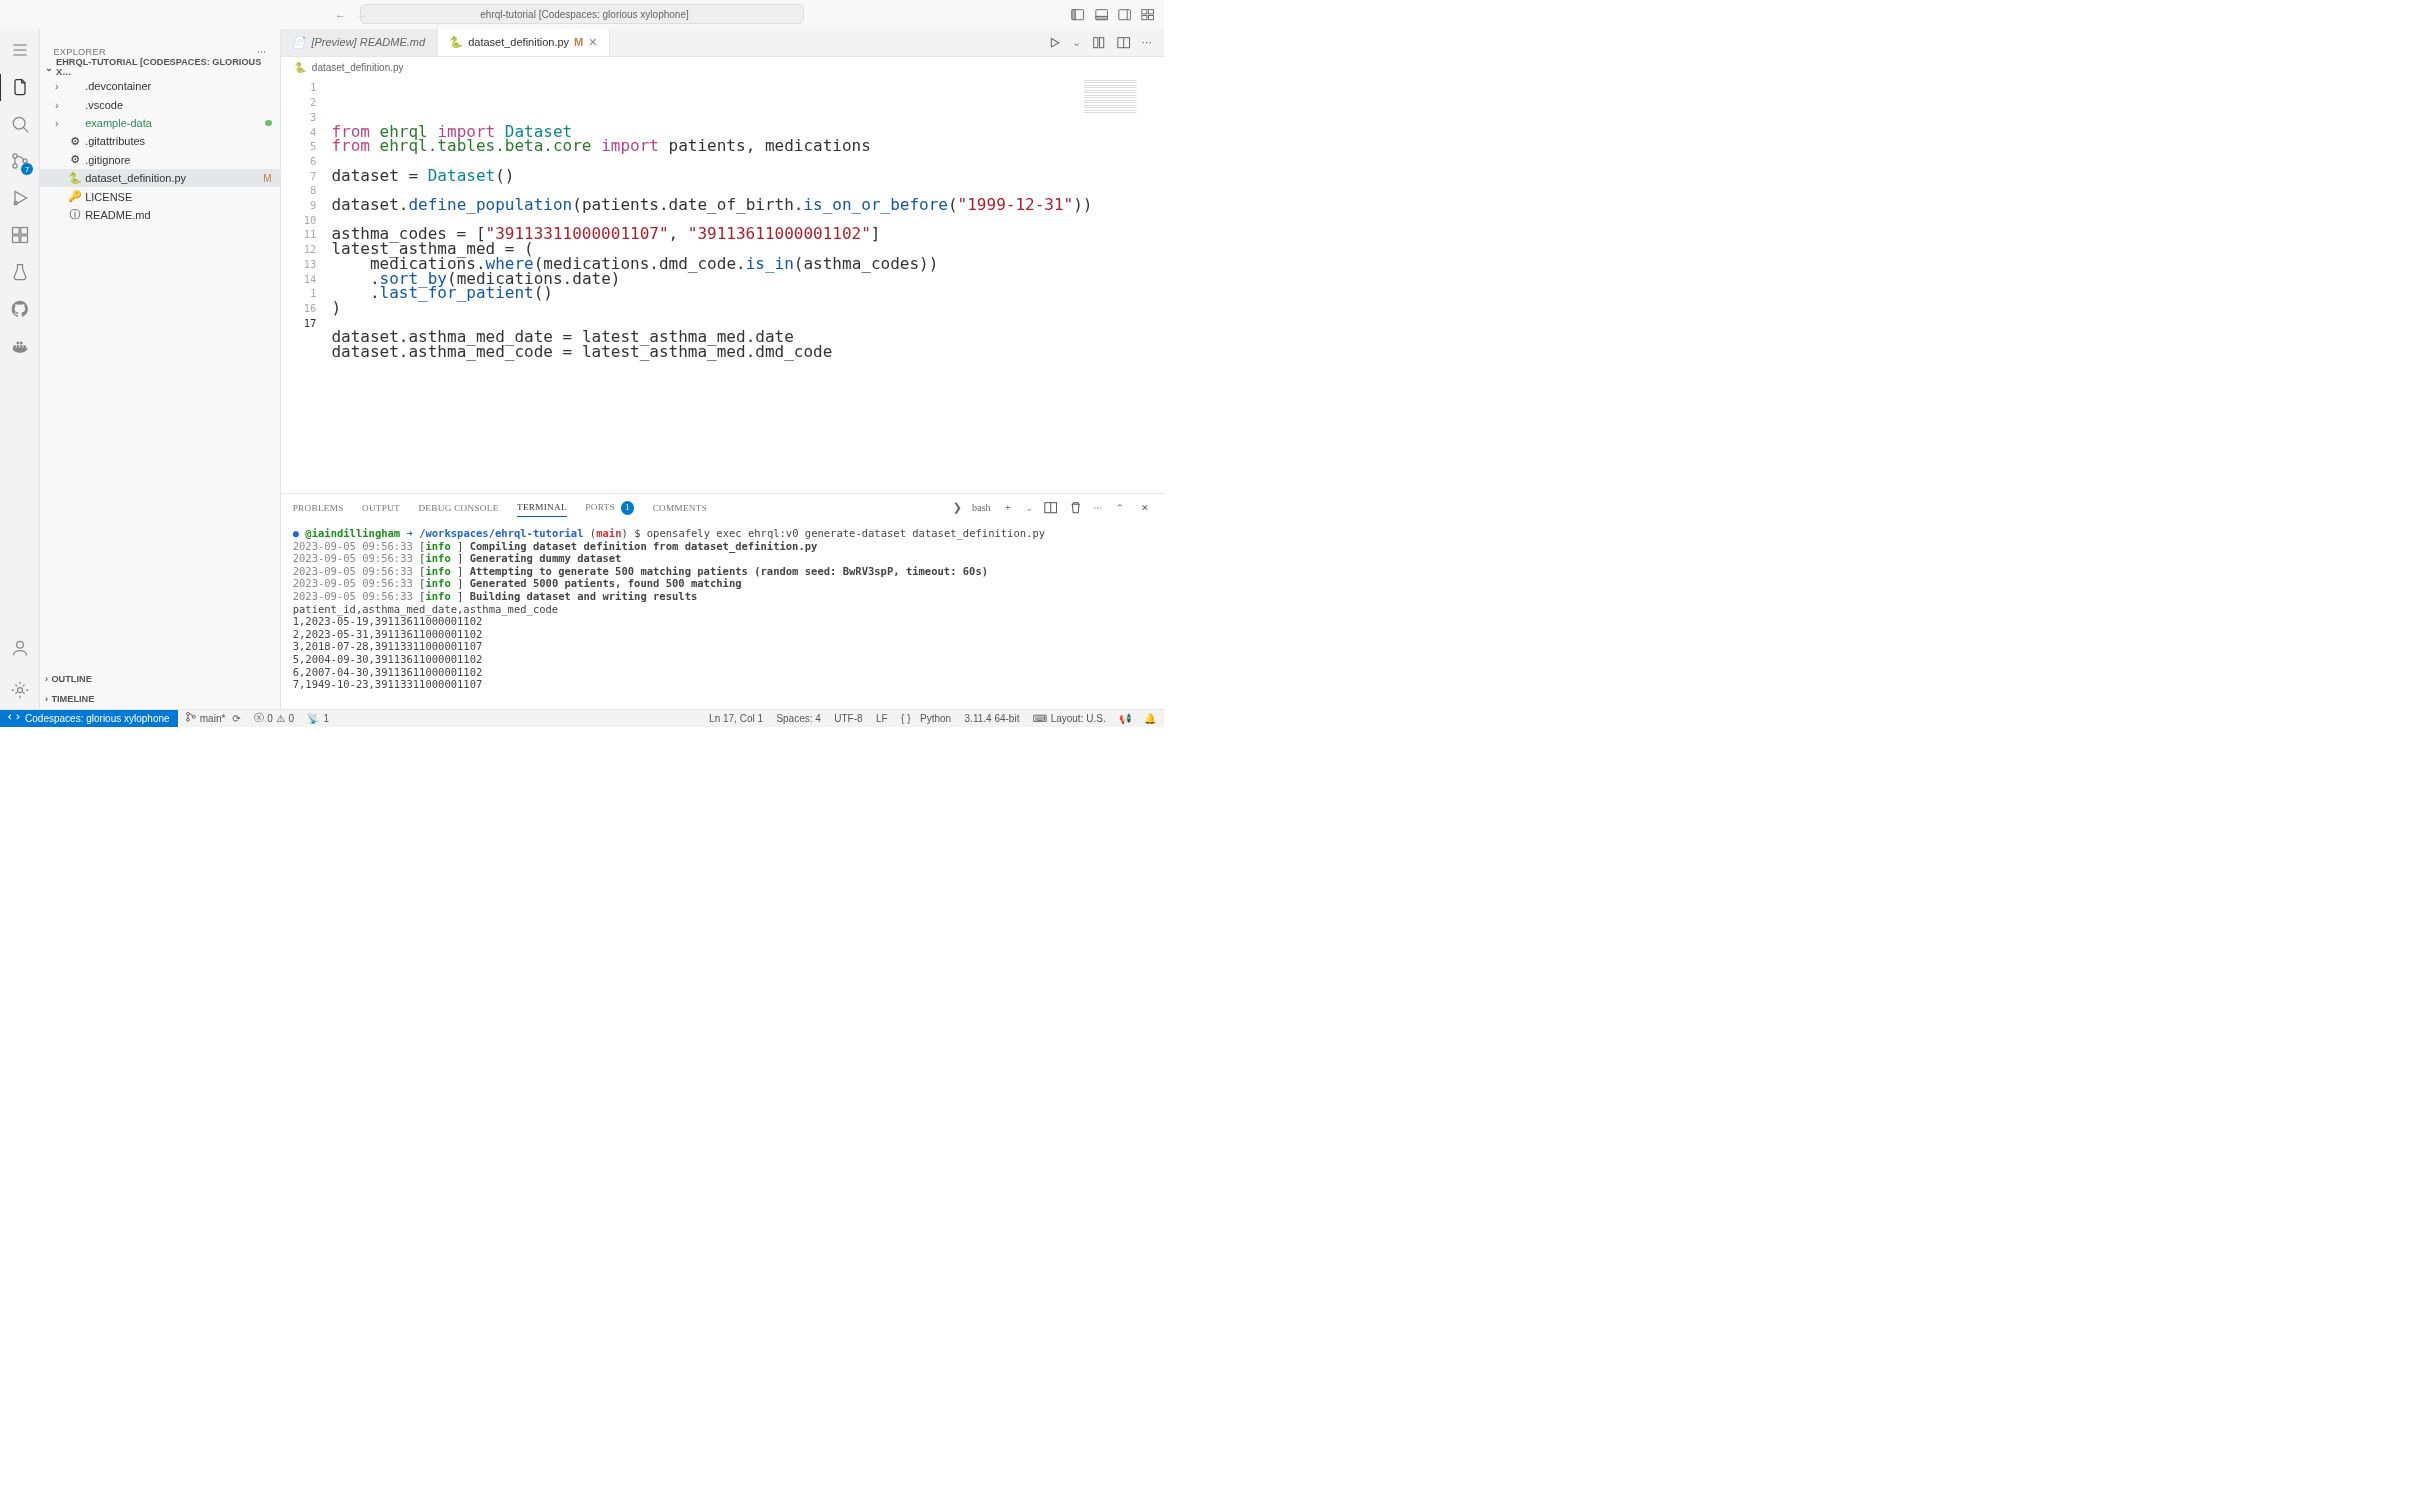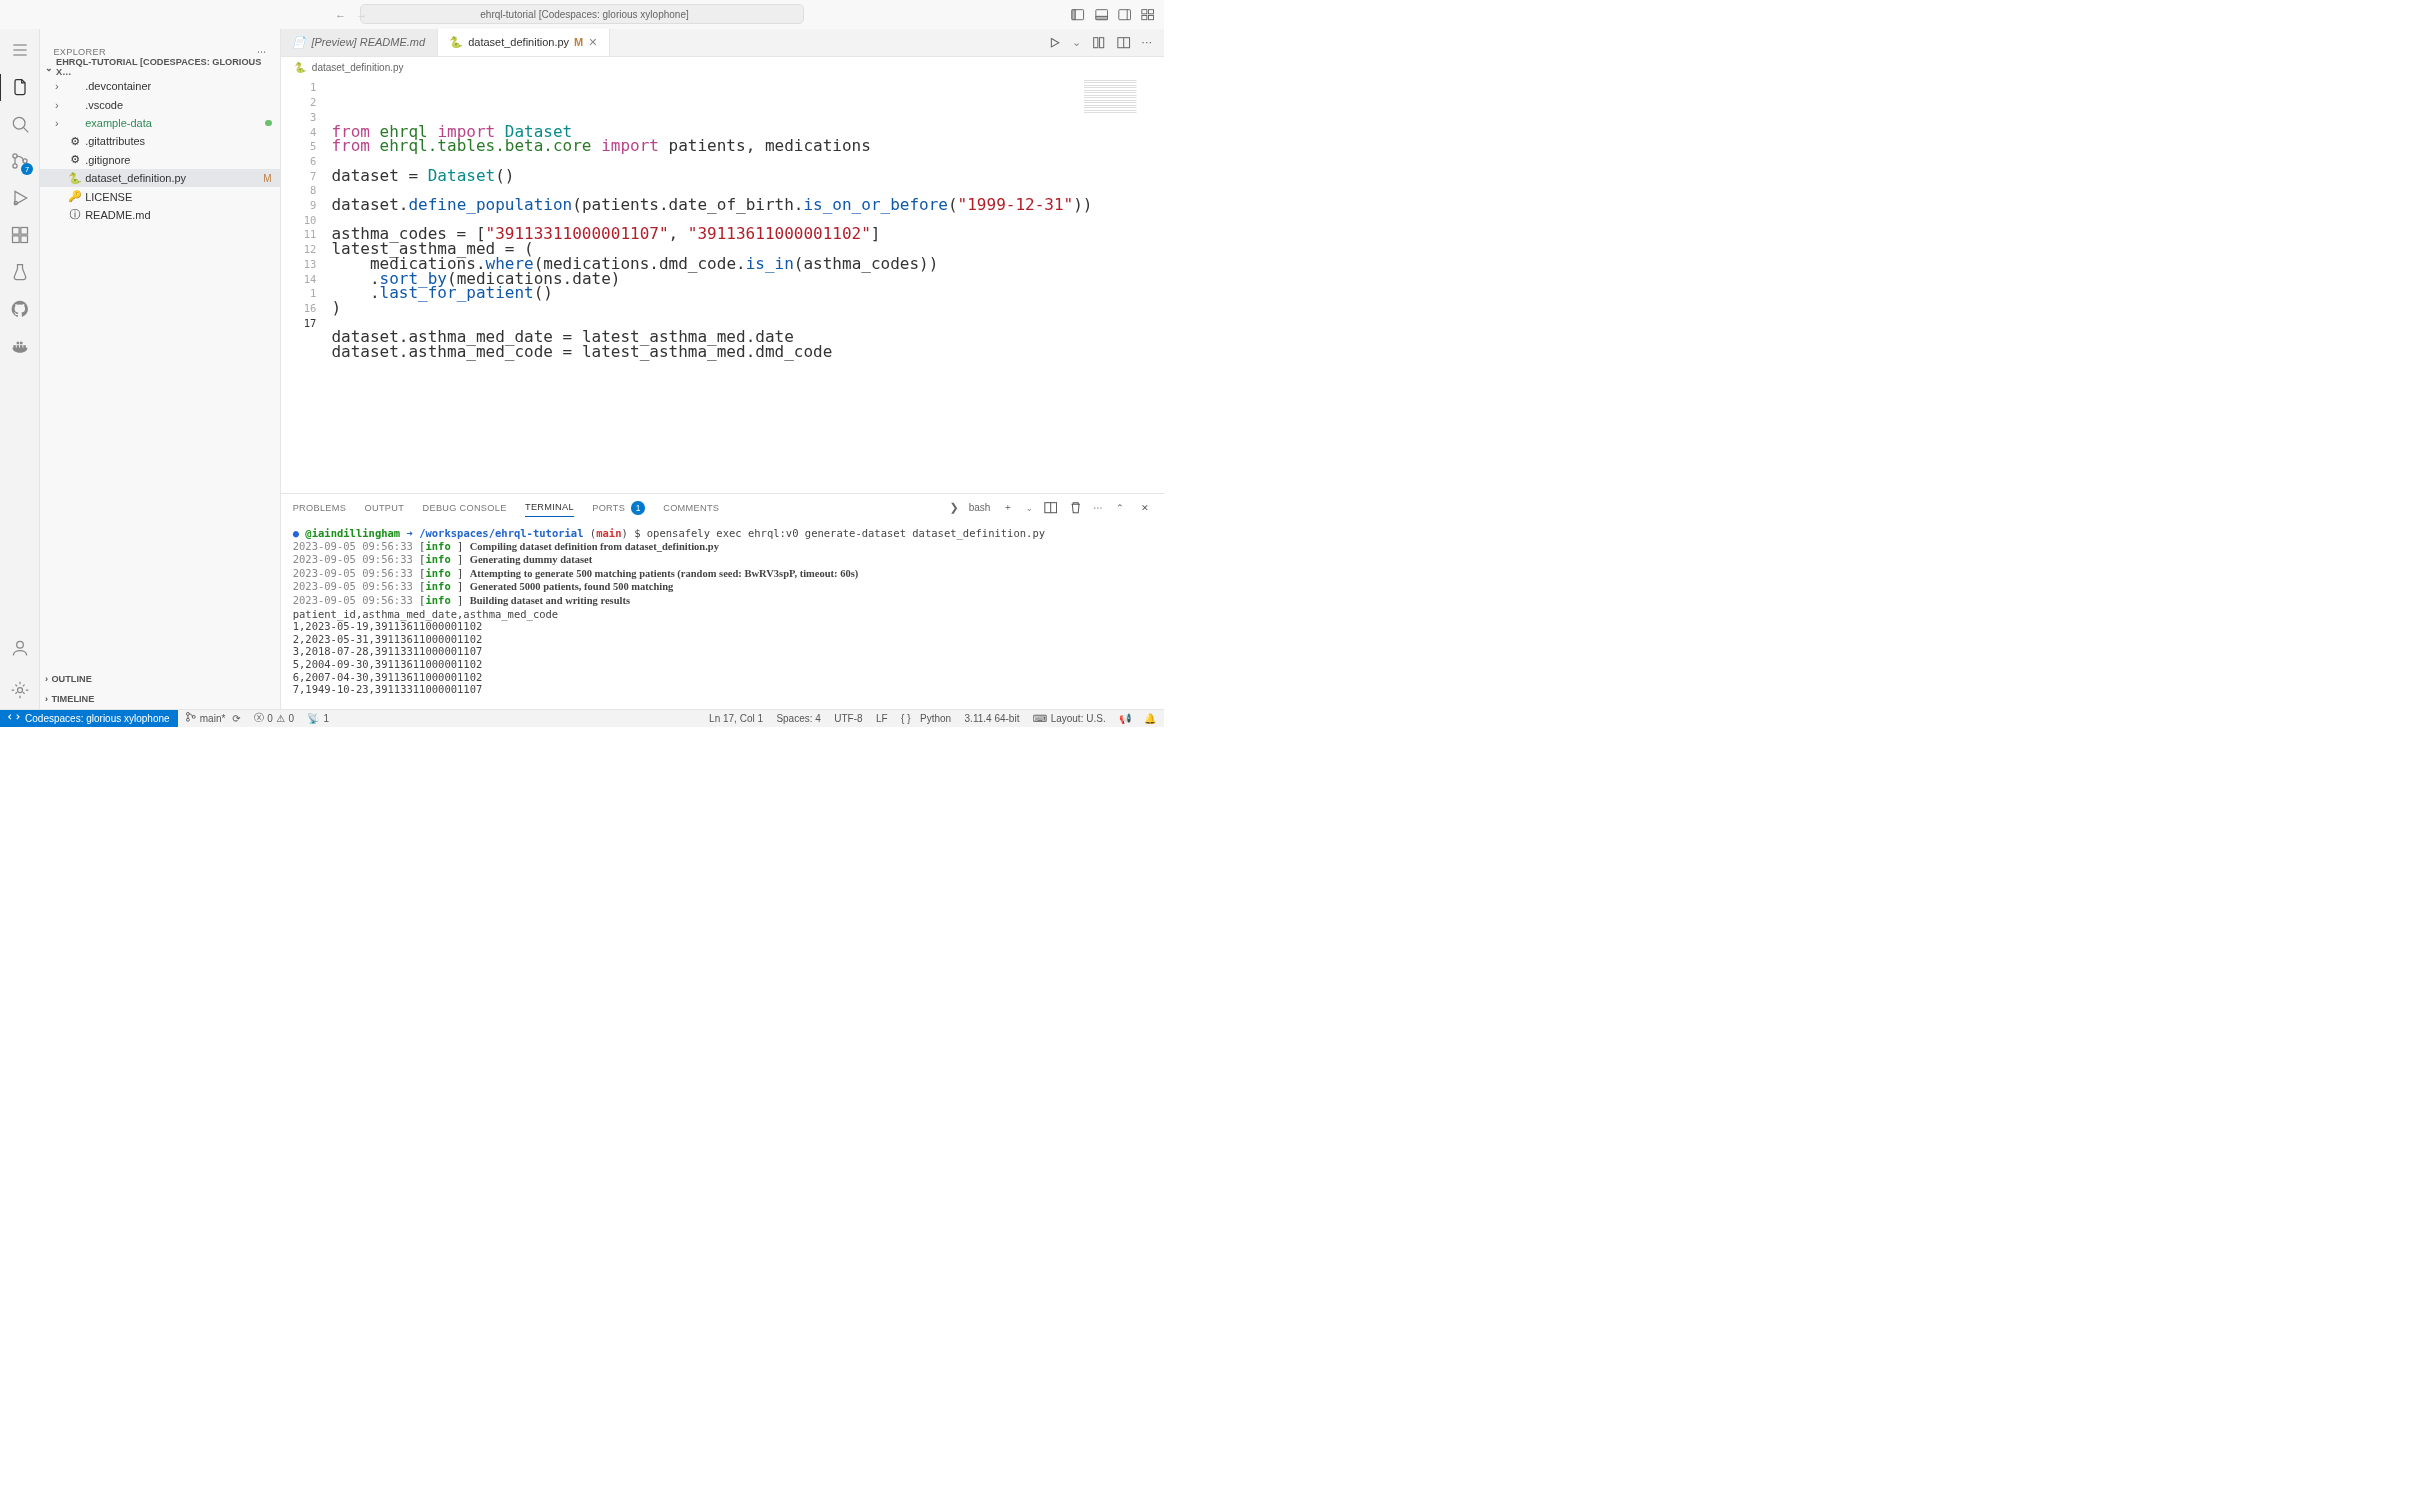--- a/index.html
+++ b/index.html
@@ -252,20 +252,21 @@
   background: #fff;
 }
 .panel-tabs {
   height: 28.5px;
   display: flex;
   align-items: center;
   padding: 0 11.7px;
   gap: 18.4px;
   font-size: 9.2px;
   color: #777;
+  font-family: Liberation Serif, serif;
 }
 .panel-tab { cursor: pointer; padding: 3.4px 0; letter-spacing: 0.3px; }
 .panel-tab.active { color: #333; border-bottom: 0.8px solid #005fb8; }
 .panel-tab .badge {
   display: inline-flex;
   background: #007acc;
   color: #fff;
   font-size: 8.4px;
   width: 13.4px; height: 13.4px;
   border-radius: 6.7px;
@@ -280,21 +281,21 @@
   font-family: "SF Mono", Menlo, Consolas, monospace;
   font-size: 10.5px;
   line-height: 12.6px;
   color: #444;
   overflow: hidden;
 }
 .term-dim { color: #888; }
 .term-blue { color: #2266cc; font-weight: 600; }
 .term-green { color: #1a8f1a; font-weight: 700; text-align: center; }
 .term-red { color: #d43333; font-weight: 600; }
-.term-bold { font-weight: 700; font-family: Liberation Serif, serif; }
+.term-bold { font-weight: 700; }
 .term-dot { color: #2266dd; }
 
 .statusbar {
   height: 18.4px;
   background: #f3f3f3;
   border-top: 0.8px solid #e5e5e5;
   display: flex;
   align-items: center;
   font-size: 10px;
   color: #555;

